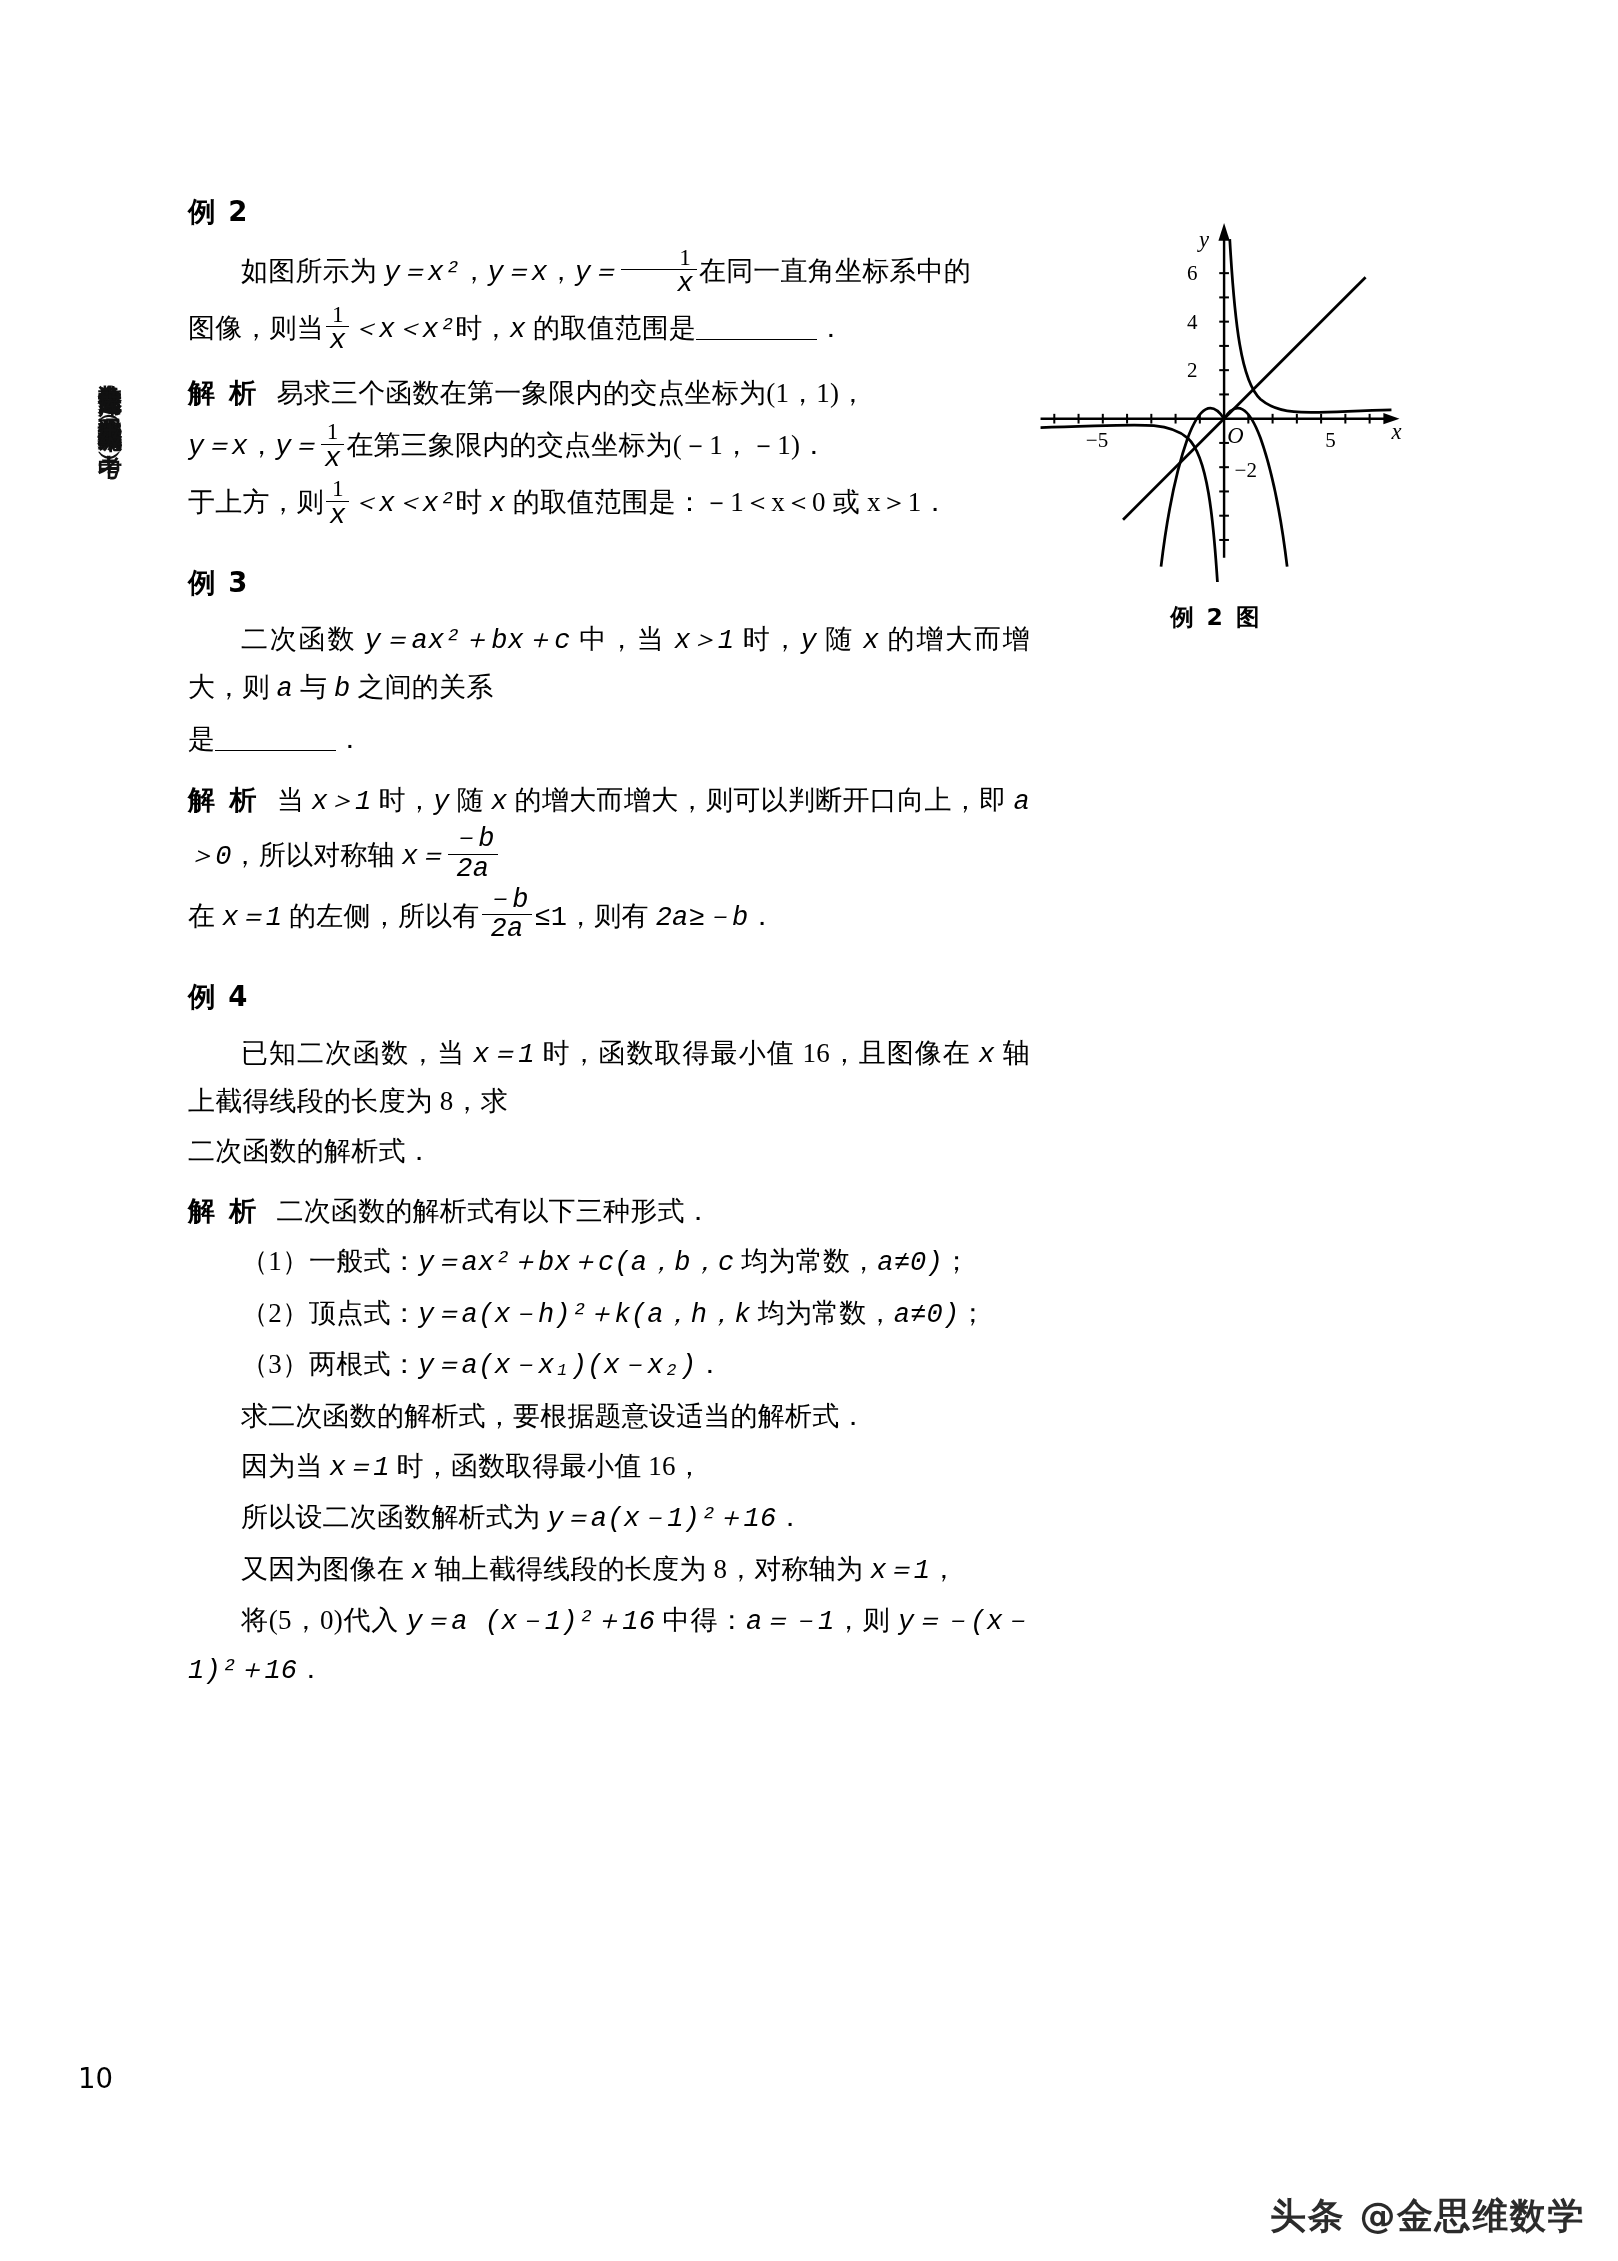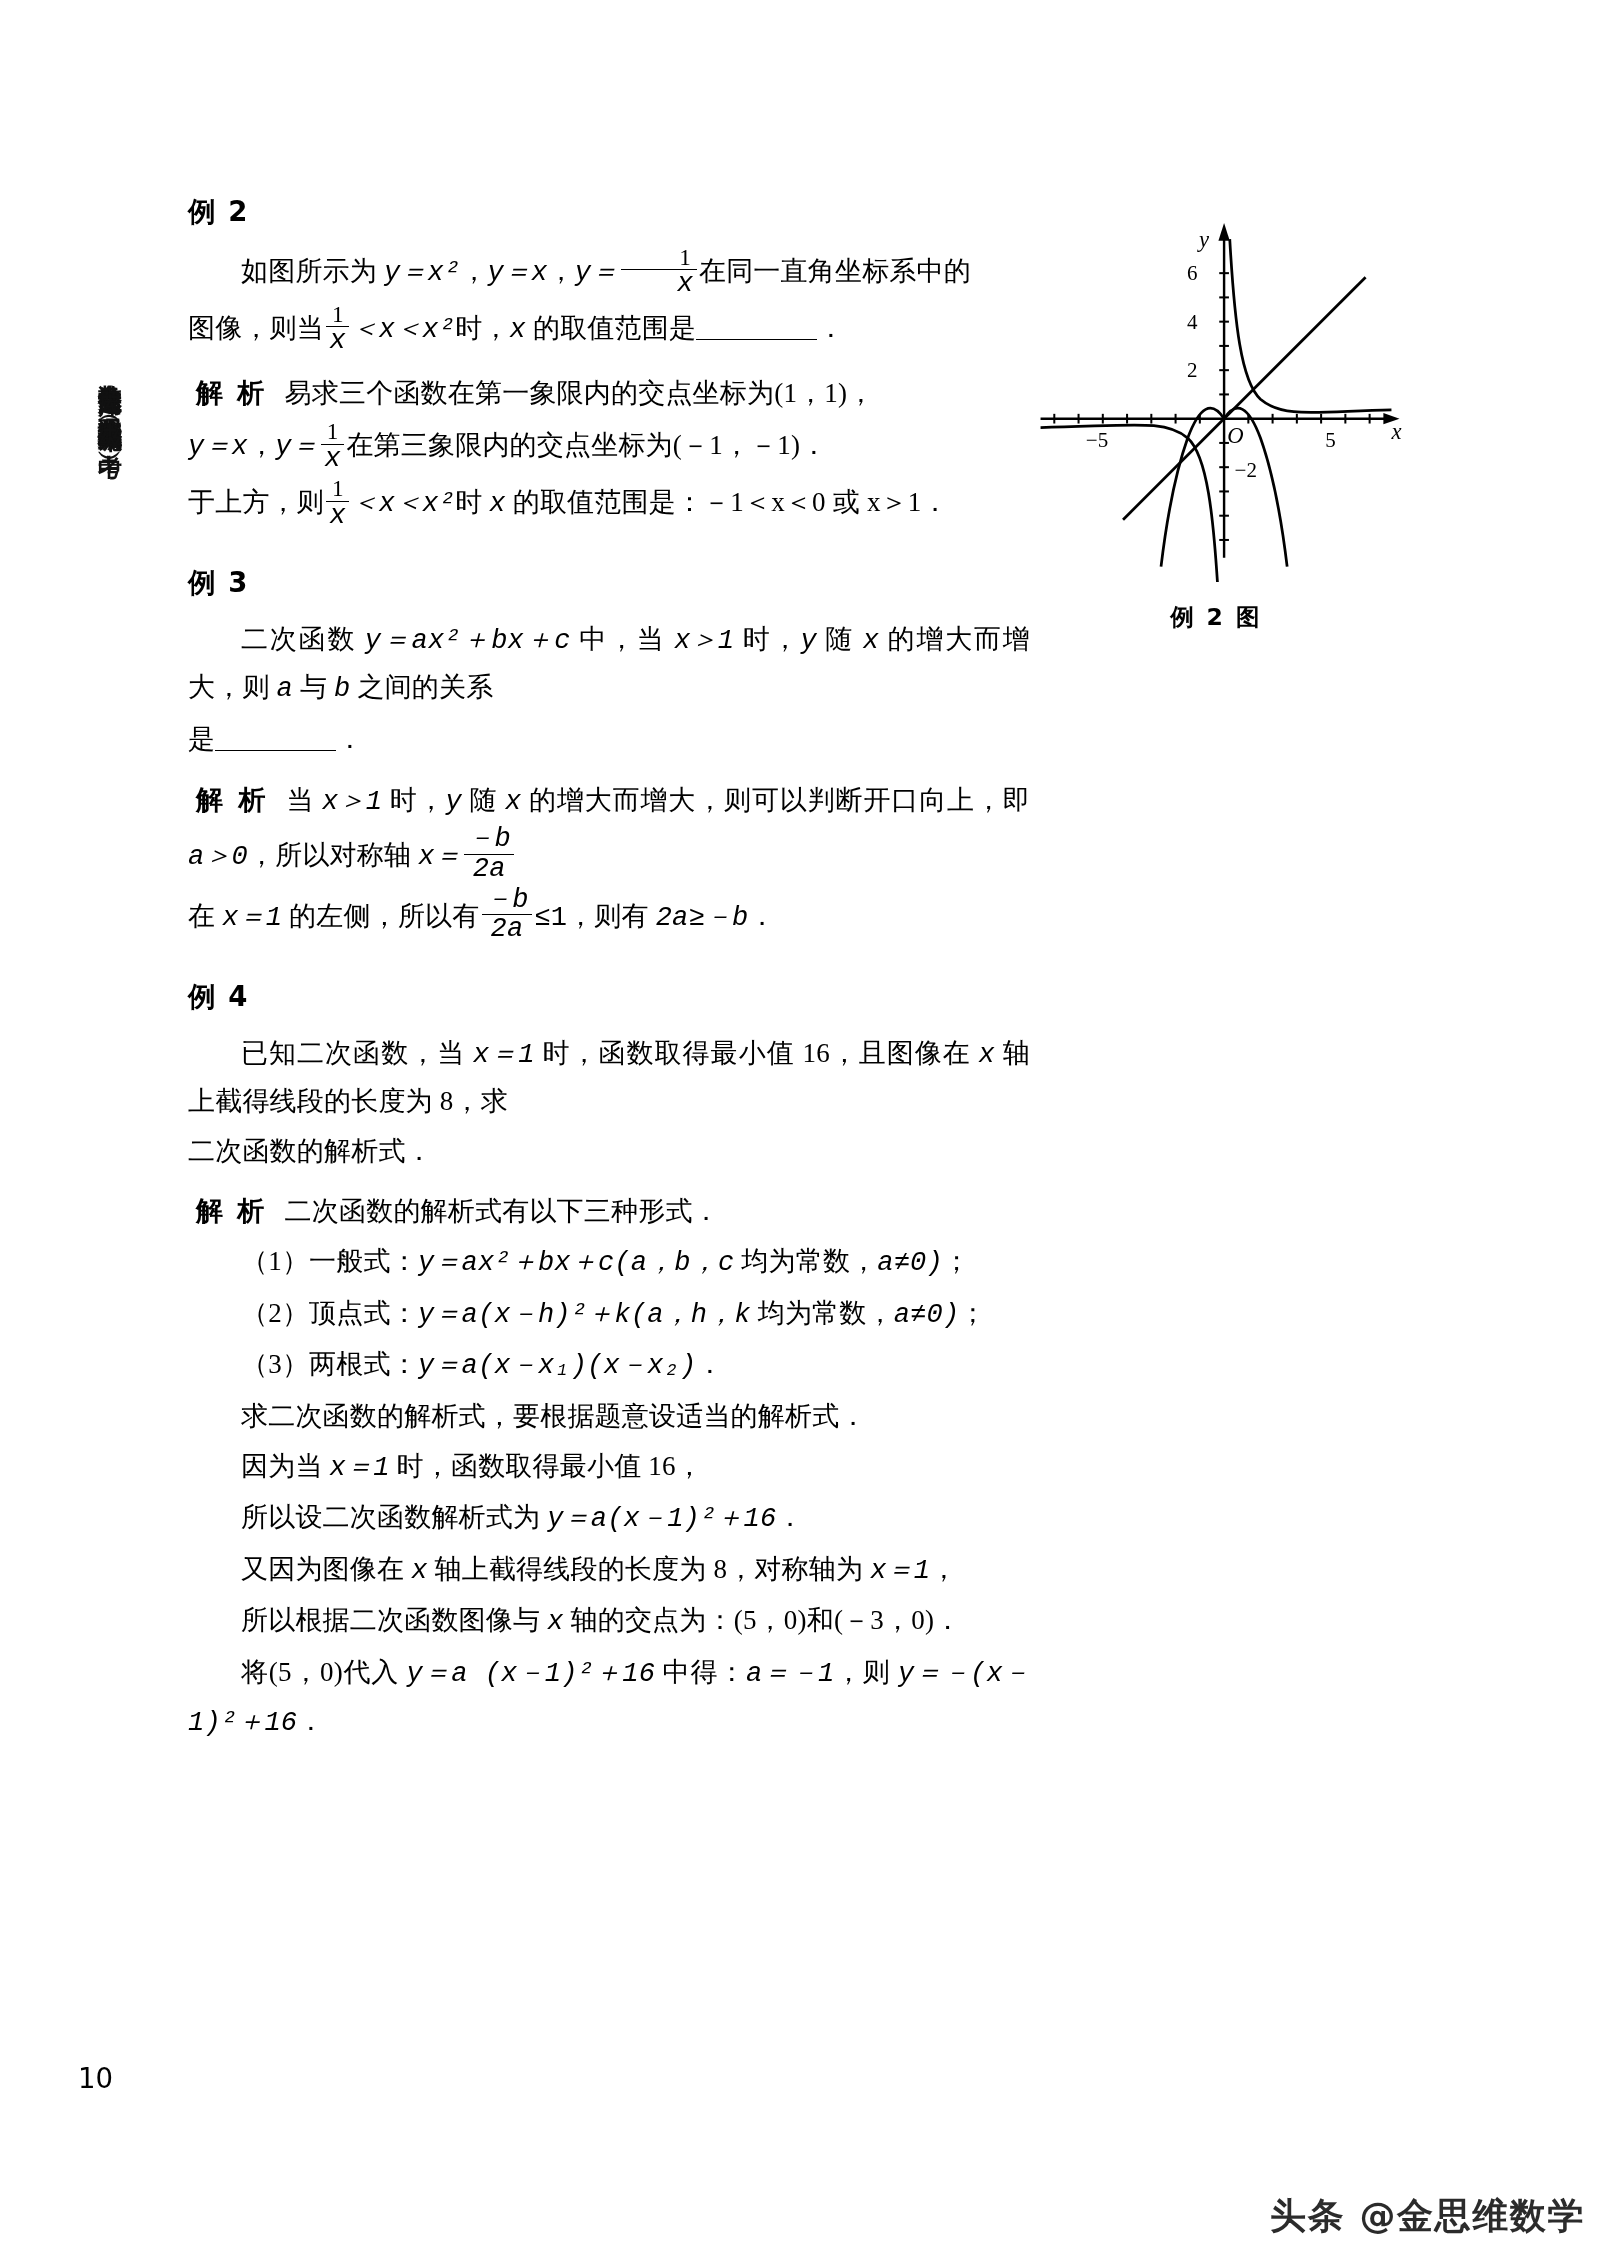--- a/index.html
+++ b/index.html
@@ -57,21 +57,20 @@
     letter-spacing: 0.2px;
   }
   .para.indent { text-indent: 53px; }
 
   .tag {
     font-family: "DejaVu Sans", "Liberation Sans", sans-serif;
     font-weight: 700;
     font-size: 27px;
     letter-spacing: 2.4px;
     margin-right: 18px;
-    margin-left: 8px;
   }
 
   
   .m {
     font-family: Liberation Mono, monospace;
     font-style: italic;
     font-size: 27px;
   }
   .mn { font-style: normal; }
 
@@ -235,23 +234,20 @@
     </p>
 
     <p class="para indent">
       <span>所以设二次函数解析式为 </span><span class="m">y＝a(x－1)²＋16</span><span>．</span>
     </p>
 
     <p class="para indent">
       <span>又因为图像在 </span><span class="m">x</span><span> 轴上截得线段的长度为 8，对称轴为 </span><span class="m">x＝1</span><span>，</span>
     </p>
 
-    <p class="para indent">
-      <span>所以根据二次函数图像与 </span><span class="m">x</span><span> 轴的交点为：(5，0)和(－3，0)．</span>
-    </p>
 
     <p class="para indent">
       <span>将(5，0)代入 </span><span class="m">y＝a (x－1)²＋16</span><span> 中得：</span><span class="m">a＝－1</span><span>，则 </span><span class="m">y＝－(x－1)²＋16</span><span>．</span>
     </p>
   </div>
 
 </div>
 
 <div class="figure">
   <svg width="380" height="380" viewBox="0 0 470 470">

